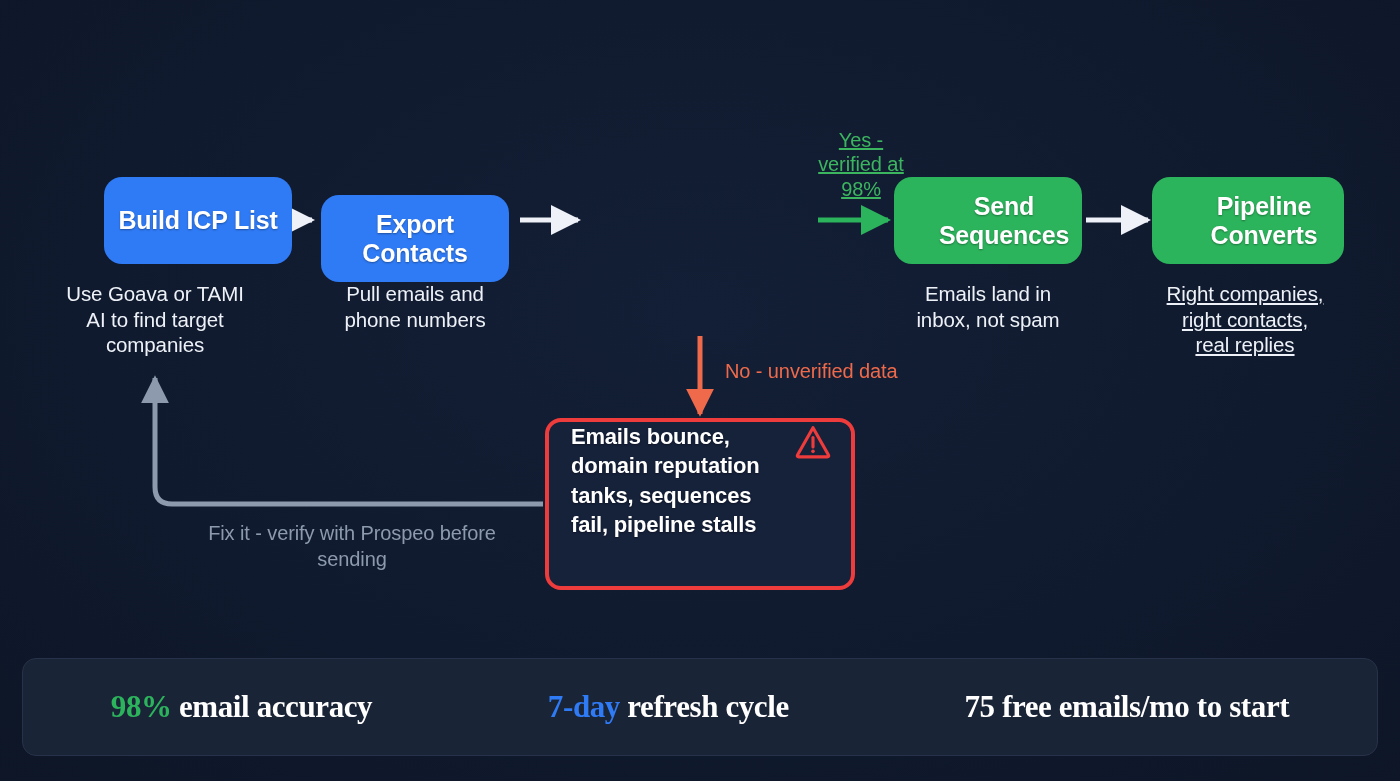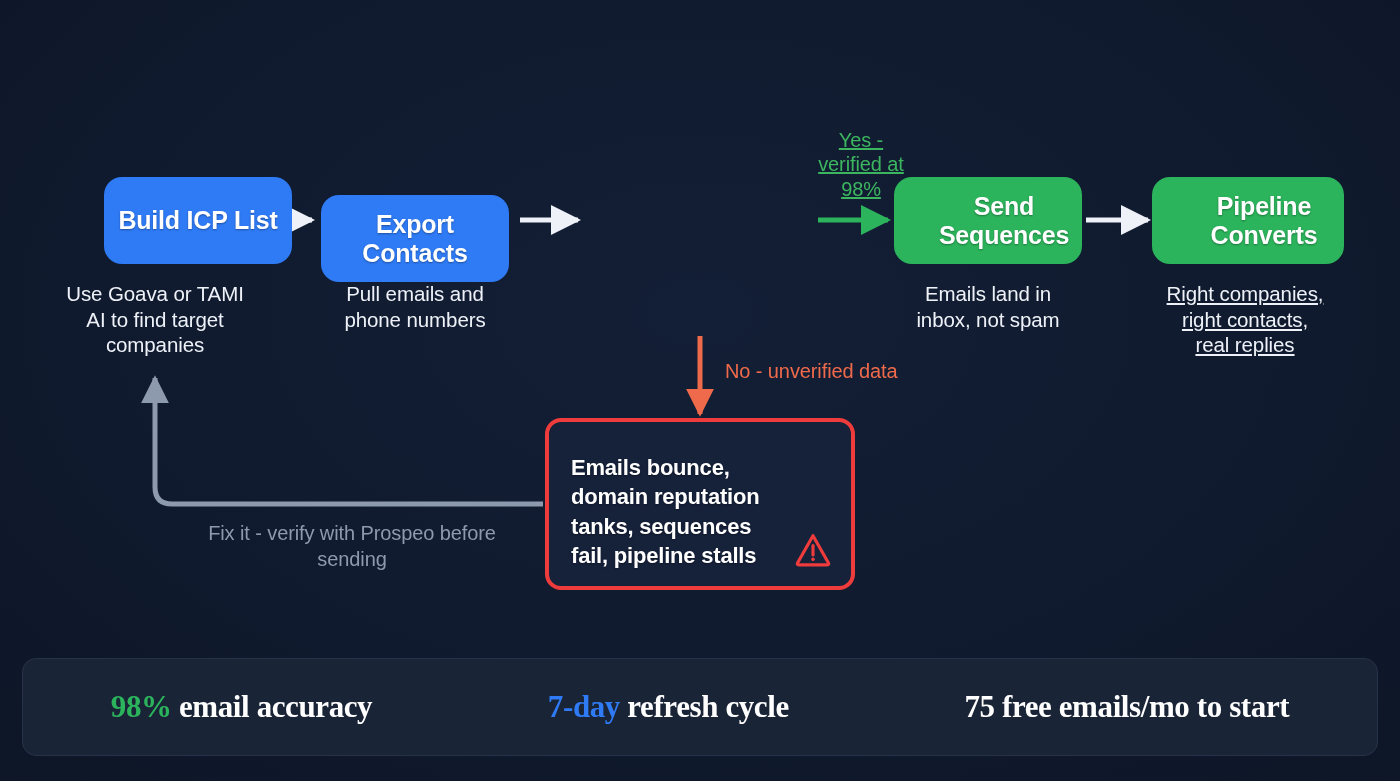--- a/index.html
+++ b/index.html
@@ -108,21 +108,21 @@
   .edge-label.loop { color: #8d9aad; text-align: center; line-height: 1.3; }
 
   
   .error-box {
     position: absolute;
     box-sizing: border-box;
     background: #16213a;
     border: 4px solid #ee3b3b;
     border-radius: 16px;
     display: flex;
-    align-items: flex-end;
+    align-items: flex-start;
     padding: 0 18px 16px 22px;
   }
   .error-text {
     flex: 1;
     color: #ffffff;
     font-weight: bold;
     font-size: 22px;
     line-height: 1.33;
     letter-spacing: -0.2px;
     text-shadow: 0 1px 2px rgba(0,0,0,0.35);

